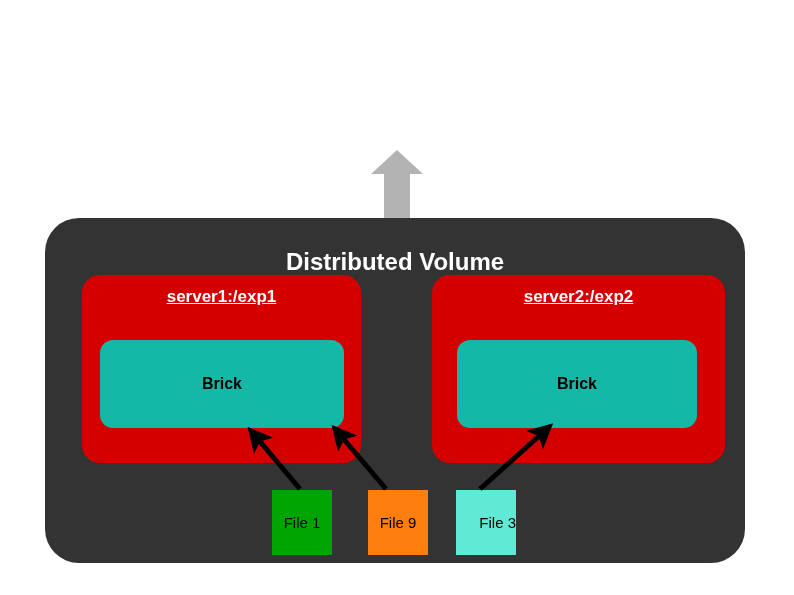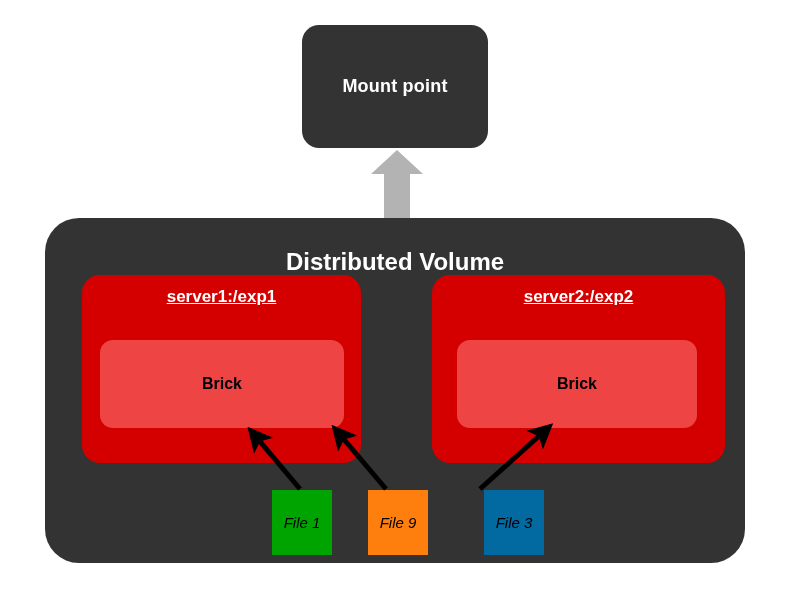--- a/index.html
+++ b/index.html
@@ -94,21 +94,21 @@
     color: #ffffff;
     font-size: 17px;
     font-weight: bold;
     font-family: "Liberation Sans", sans-serif;
     text-decoration: underline;
   }
 
   
   .brick {
     position: absolute;
-    background: #ef4444;
+    background: #14b8a6;
     border-radius: 13px;
     display: flex;
     align-items: center;
     justify-content: center;
   }
   .brick-1 { left: 100px; top: 340px; width: 244px; height: 88px; }
   .brick-2 { left: 457px; top: 340px; width: 240px; height: 88px; }
   .brick-label {
     color: #000000;
     font-size: 16px;
@@ -121,46 +121,42 @@
     position: absolute;
     top: 490px;
     width: 60px;
     height: 65px;
     display: flex;
     align-items: center;
     justify-content: center;
   }
   .file-1 { left: 272px; background: #00a400; }
   .file-2 { left: 368px; background: #ff7f0e; }
-  .file-3 { left: 484px; background: #0369a1; }
+  .file-3 { left: 456px; background: #5eead4; justify-content: flex-end; }
   .file-label {
     color: #000000;
     font-size: 15px;
-    font-style: italic;
     font-family: "Liberation Sans", sans-serif;
   }
 
   
   .black-arrows {
     position: absolute;
     left: 0;
     top: 0;
     width: 794px;
     height: 595px;
     pointer-events: none;
   }
 </style>
 </head>
 <body>
 
 <div id="canvas">
 
-  <div class="mount-point">
-    <span class="mount-point-label">Mount point</span>
-  </div>
 
   <div class="gray-arrow">
     <svg width="52" height="70" viewBox="0 0 52 70" xmlns="http://www.w3.org/2000/svg">
       <polygon points="26,0 52,24 39,24 39,70 13,70 13,24 0,24" fill="#b3b3b3"></polygon>
     </svg>
   </div>
 
   <div class="volume">
     <div class="volume-label">Distributed Volume</div>
   </div>

